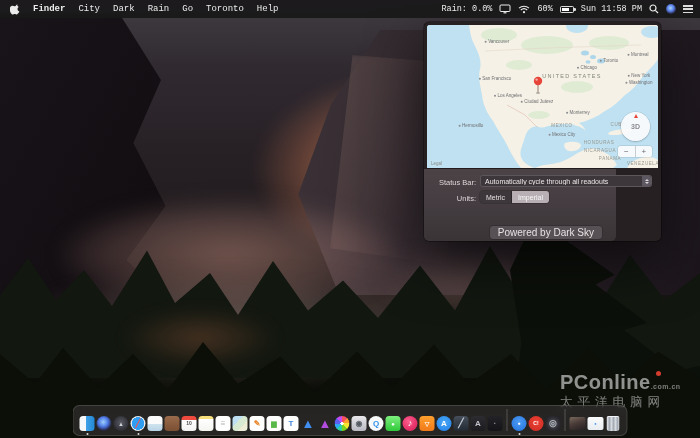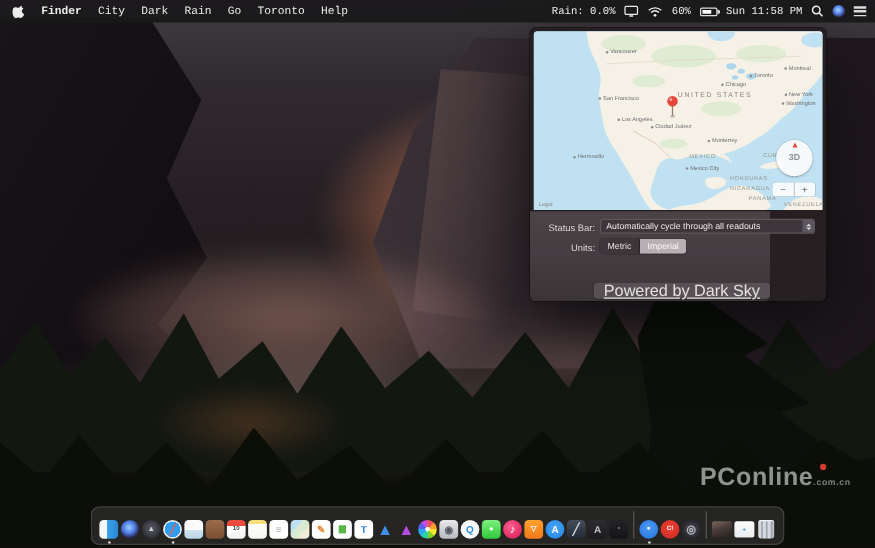--- a/index.html
+++ b/index.html
@@ -86,23 +86,23 @@
     display:flex; flex-direction:column; align-items:center; justify-content:center; gap:1px; }
   .stepper i { display:block; width:0; height:0; border-left:2px solid transparent; border-right:2px solid transparent; }
   .stepper .up { border-bottom:2.5px solid #ddd8da; }
   .stepper .dn { border-top:2.5px solid #ddd8da; }
   .segmented { position:absolute; left:56px; top:22px; height:12px; display:flex; border-radius:3px; overflow:hidden;
     box-shadow:0 0 0 .5px rgba(0,0,0,.35); }
   .segment { min-width:32px; padding:0 6px; display:flex; align-items:center; justify-content:center;
     font-size:7px; color:#e4dfe1; background:#3d363a; border-right:.5px solid #2b2527; }
   .segment:last-child { border-right:none; }
   .segment.selected { background:#b7afb3; color:#faf8f9; }
-  .powered-btn { position:absolute; right:0; top:57px; height:13px; padding:0 8px; border-radius:3px;
+  .powered-btn { position:absolute; right:14px; top:57px; height:13px; padding:0 8px; border-radius:3px;
     background:#575155; box-shadow:0 0 0 .5px rgba(0,0,0,.3); display:flex; align-items:center;
-    font-size:13px; color:#e5e0e2;text-decoration:underline; }
+    font-size:10px; color:#e5e0e2; }
 
   
   .dock { position:absolute; left:50%; bottom:2px; transform:translateX(-50%); z-index:50;
     display:flex; align-items:flex-end; padding:3px 5px 4px; background:rgba(70,64,68,.45);
     border:.5px solid rgba(255,255,255,.14); border-radius:7px; backdrop-filter:blur(6px); }
   .dock-item { position:relative; width:15px; height:15px; margin:0 1px; display:flex; align-items:center; justify-content:center; flex:none; }
   .dock-item .icon-body { width:15px; height:15px; border-radius:3.5px; display:flex; align-items:center; justify-content:center; overflow:hidden; }
   .dock-item.circle .icon-body { border-radius:50%; }
   .dock-item.thumb { width:16px; } .dock-item.thumb .icon-body { width:16px; height:13px; border-radius:2px; }
   .dock-item.trash .icon-body { width:13px; height:15px; border-radius:2px 2px 3px 3px; border-top:1.5px solid rgba(245,248,252,.95); }
@@ -430,13 +430,14 @@
     <span class="dock-item trash">
       <span class="icon-body" style="background: repeating-linear-gradient(90deg, rgba(235, 240, 245, 0.9) 0px, rgba(235, 240, 245, 0.9) 2px, rgba(180, 188, 198, 0.9) 2px, rgba(180, 188, 198, 0.9) 4px);"></span>
     </span>
   </div>
 
 <div class="watermark">
   <div class="wm-line1">
     <span>PConline</span><span class="wm-suffix">.com.cn</span>
     <span class="wm-dot"></span>
   </div>
+  <div class="wm-line2">太平洋电脑网</div>
 </div>
 
 </body></html>

